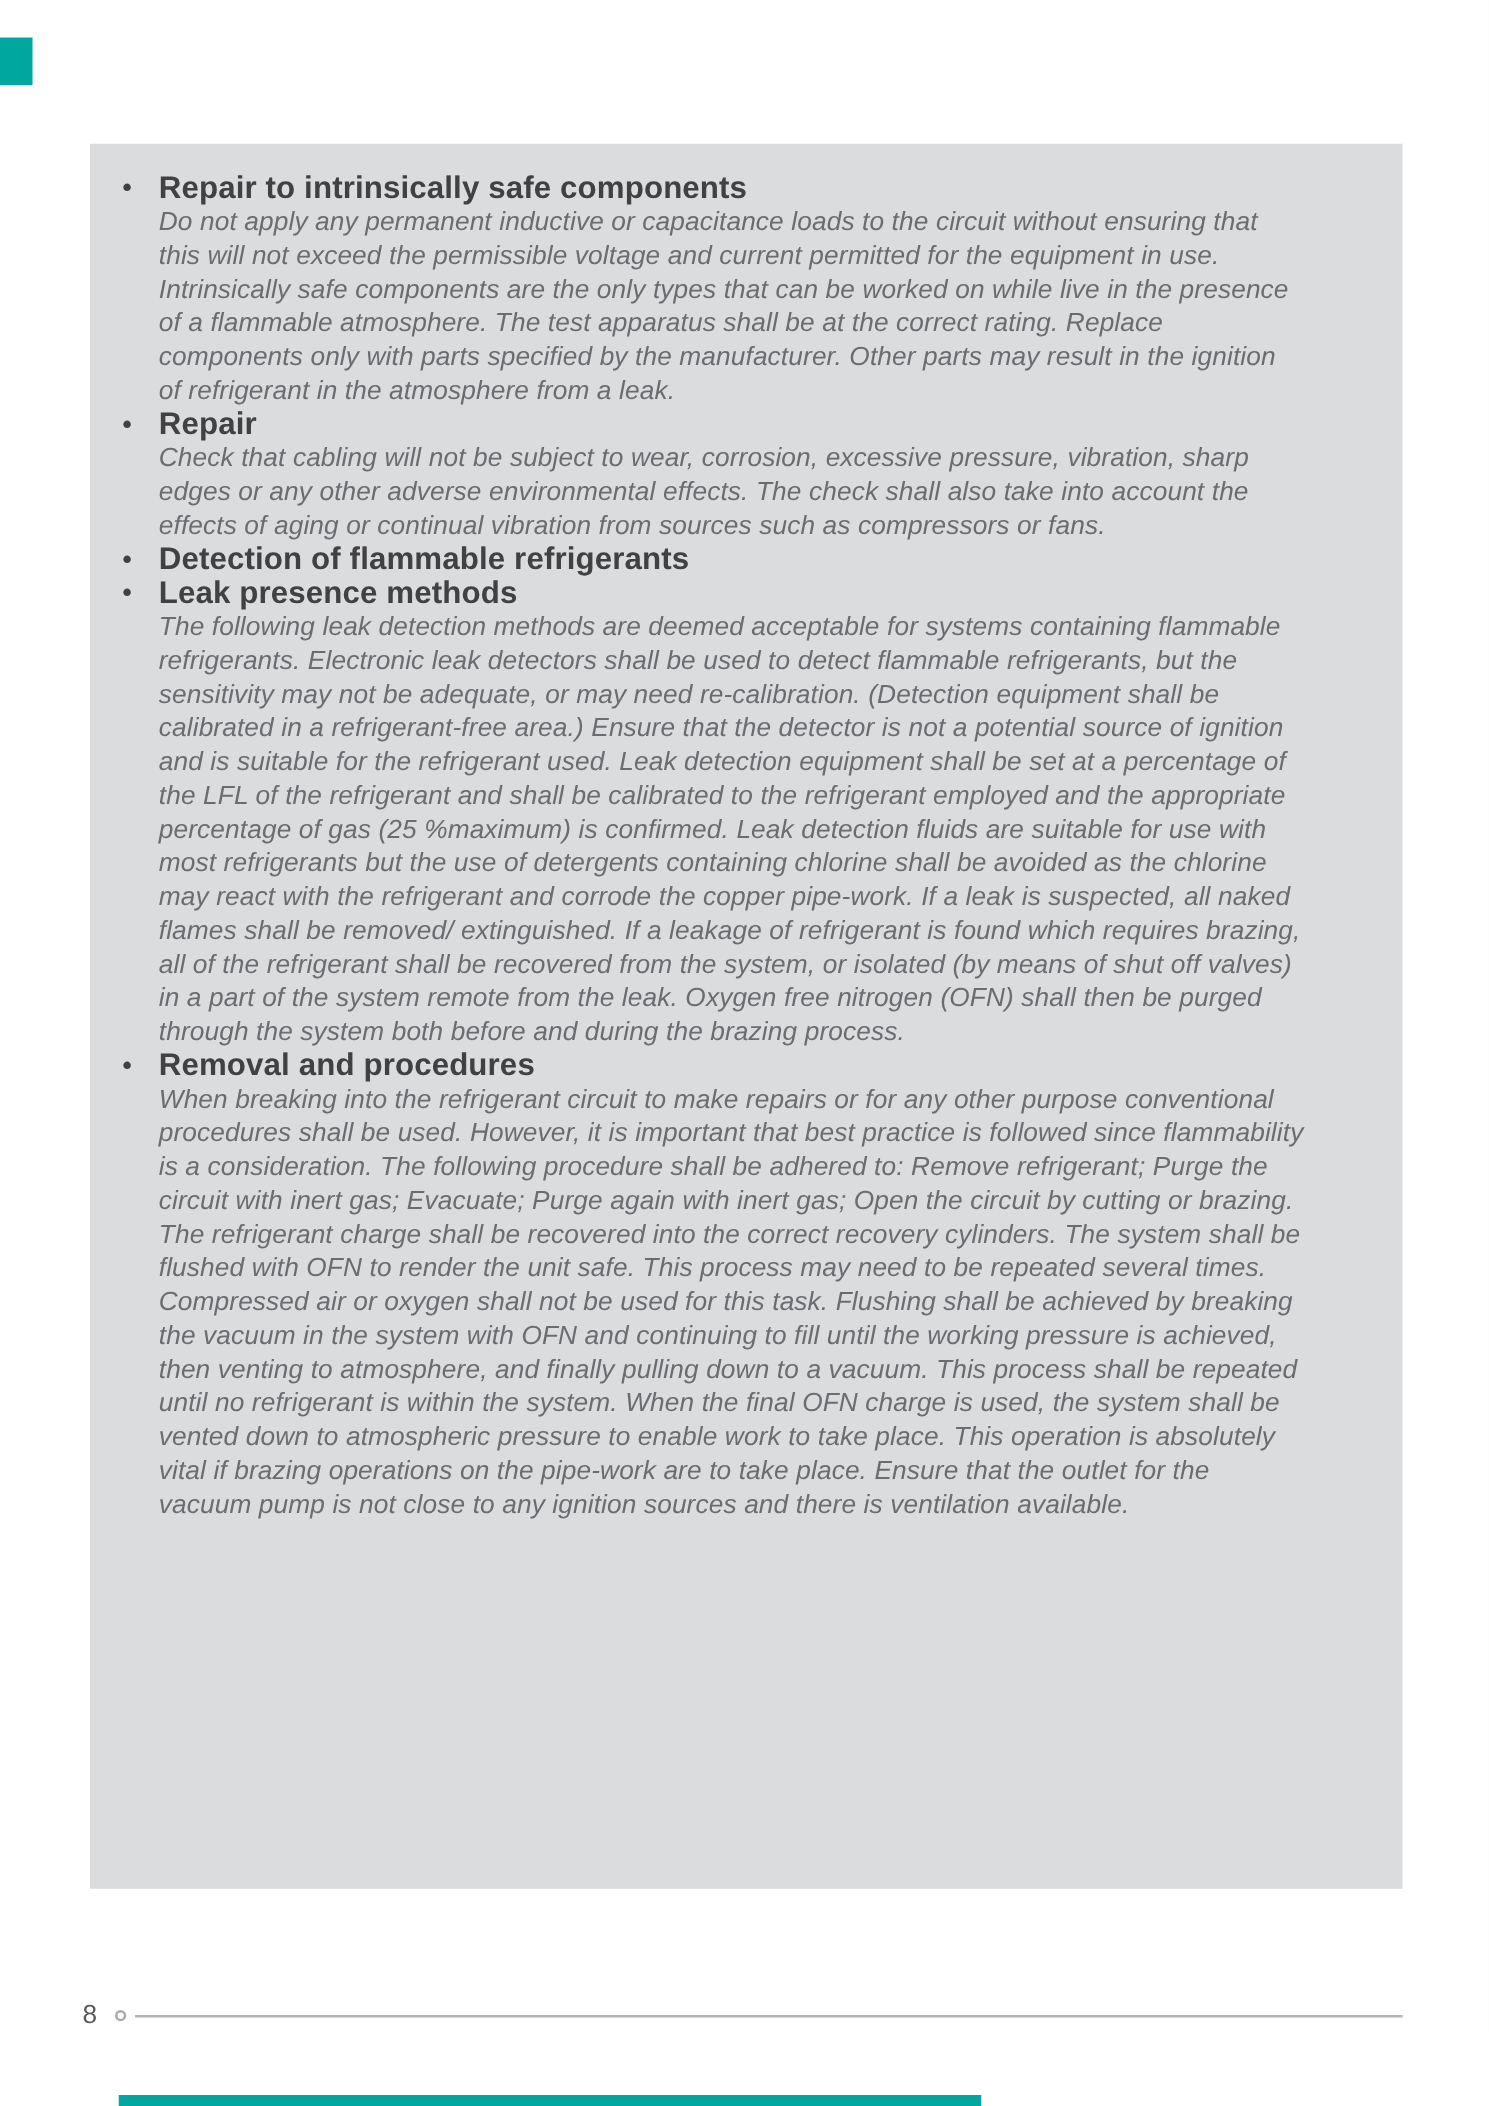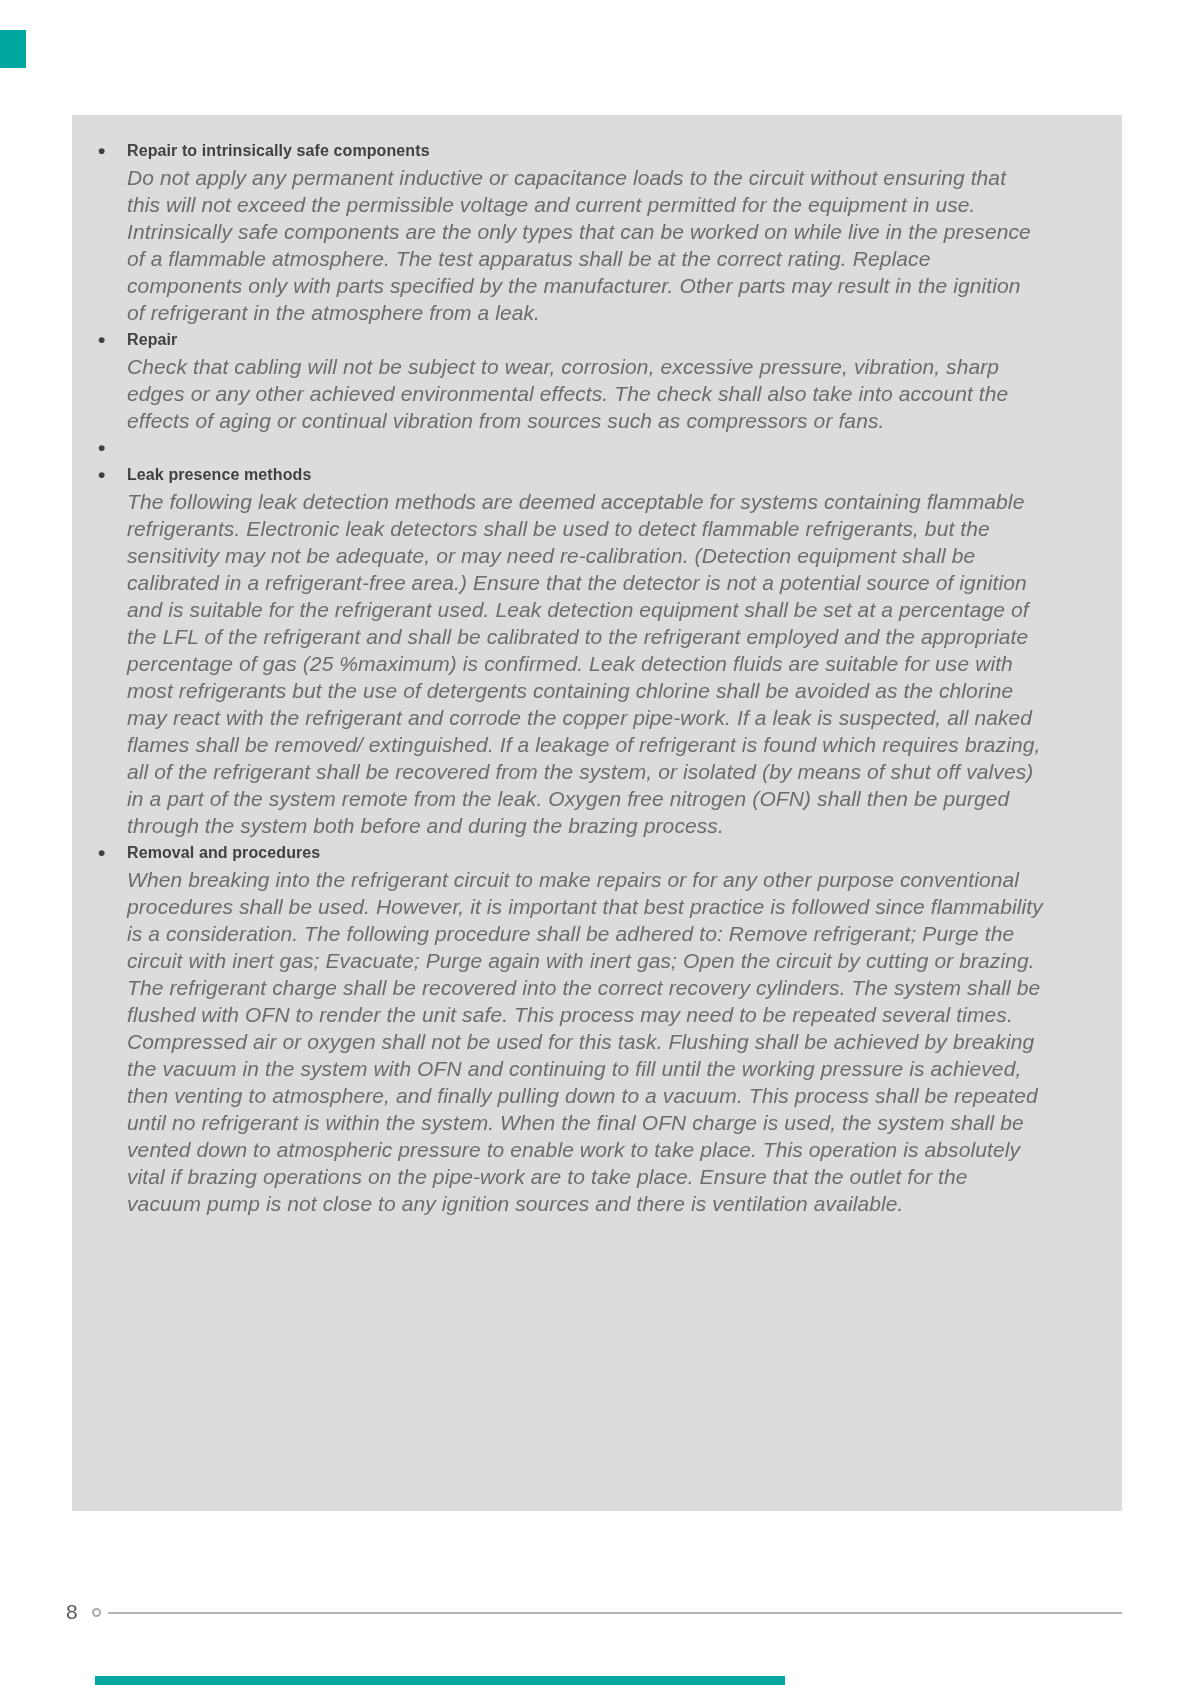--- a/index.html
+++ b/index.html
@@ -35,21 +35,21 @@
     color: #414042;
     font-weight: bold;
     font-size: 21px;
     line-height: 27px;
     padding-left: 3px;
   }
   .sec-text { flex: 1 1 auto; }
   .sec-title {
     font-weight: bold;
     color: #414042;
-    font-size: 16px;
+    font-size: 25px;
     line-height: 27px;
     letter-spacing: 0.1px;
   }
   .sec-body {
     color: #6b6c6f;
     font-size: 21px;
     line-height: 27px;
     letter-spacing: 0.1px;
     font-style: italic;
   }
@@ -107,27 +107,28 @@
       <div class="sec-text">
         <div class="sec-title">Repair to intrinsically safe components</div>
         <div class="sec-body">Do not apply any permanent inductive or capacitance loads to the circuit without ensuring that this will not exceed the permissible voltage and current permitted for the equipment in use. Intrinsically safe components are the only types that can be worked on while live in the presence of a flammable atmosphere. The test apparatus shall be at the correct rating. Replace components only with parts specified by the manufacturer. Other parts may result in the ignition of refrigerant in the atmosphere from a leak.</div>
       </div>
     </li>
 
     <li class="section">
       <span class="bullet">•</span>
       <div class="sec-text">
         <div class="sec-title">Repair</div>
-        <div class="sec-body">Check that cabling will not be subject to wear, corrosion, excessive pressure, vibration, sharp edges or any other achieved environmental effects. The check shall also take into account the effects of aging or continual vibration from sources such as compressors or fans.</div>
+        <div class="sec-body">Check that cabling will not be subject to wear, corrosion, excessive pressure, vibration, sharp edges or any other adverse environmental effects. The check shall also take into account the effects of aging or continual vibration from sources such as compressors or fans.</div>
       </div>
     </li>
 
     <li class="section">
       <span class="bullet">•</span>
       <div class="sec-text">
+        <div class="sec-title">Detection of flammable refrigerants</div>
       </div>
     </li>
 
     <li class="section">
       <span class="bullet">•</span>
       <div class="sec-text">
         <div class="sec-title">Leak presence methods</div>
         <div class="sec-body">The following leak detection methods are deemed acceptable for systems containing flammable refrigerants. Electronic leak detectors shall be used to detect flammable refrigerants, but the sensitivity may not be adequate, or may need re-calibration. (Detection equipment shall be calibrated in a  refrigerant-free area.) Ensure that the detector is not a potential source of ignition and is suitable for the refrigerant used. Leak detection equipment shall be set at a percentage of the LFL of the refrigerant and shall be calibrated to the refrigerant employed and the appropriate percentage of gas (25 %maximum) is confirmed. Leak detection fluids are suitable for use with most refrigerants but the use of detergents containing chlorine shall be avoided as the chlorine may react with the refrigerant and corrode the copper pipe-work. If a leak is suspected, all naked flames shall be removed/ extinguished. If a leakage of refrigerant is found which requires brazing, all of the refrigerant shall be recovered from the system, or isolated (by means of shut off valves) in a part of the system remote from the leak. Oxygen free nitrogen (OFN) shall then be purged through the system both before and during the brazing process.</div>
       </div>
     </li>

